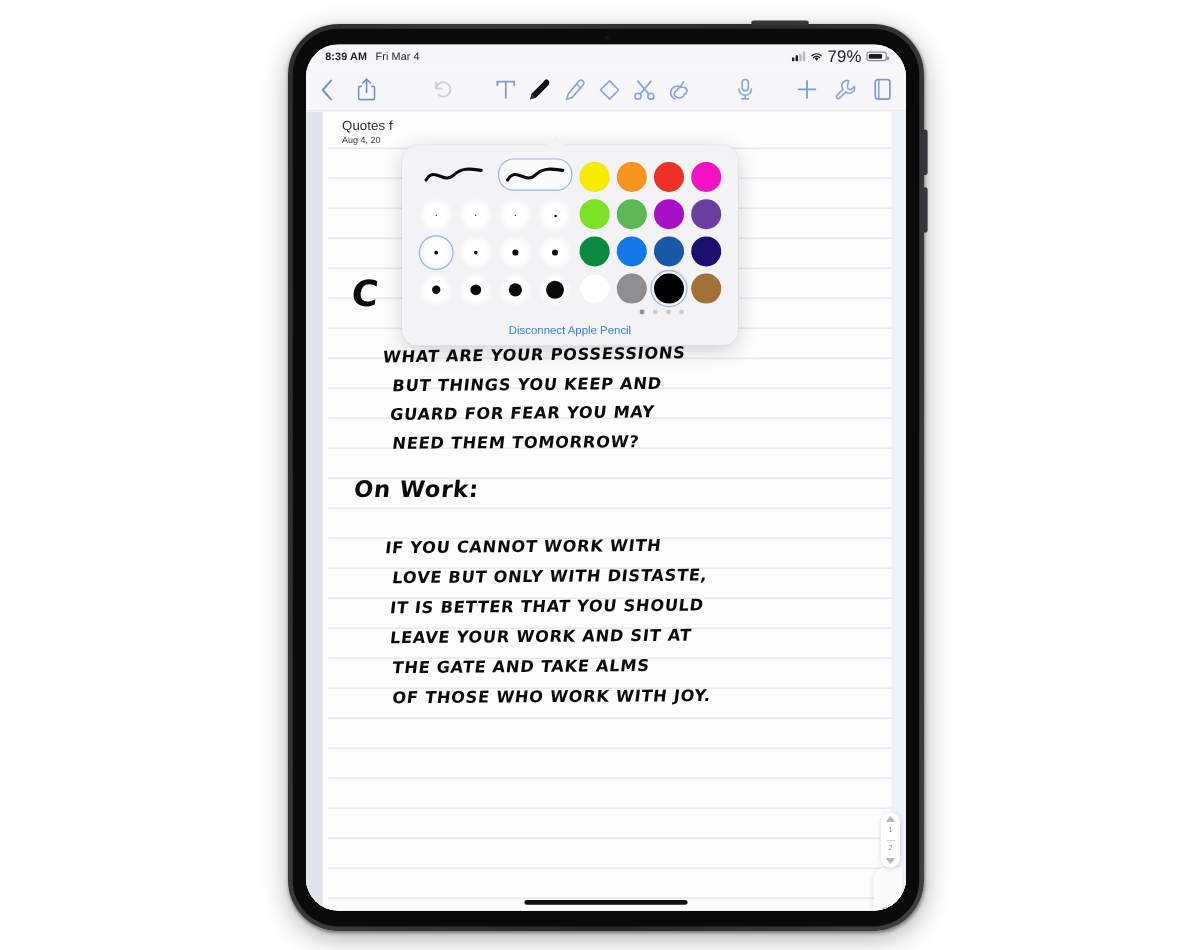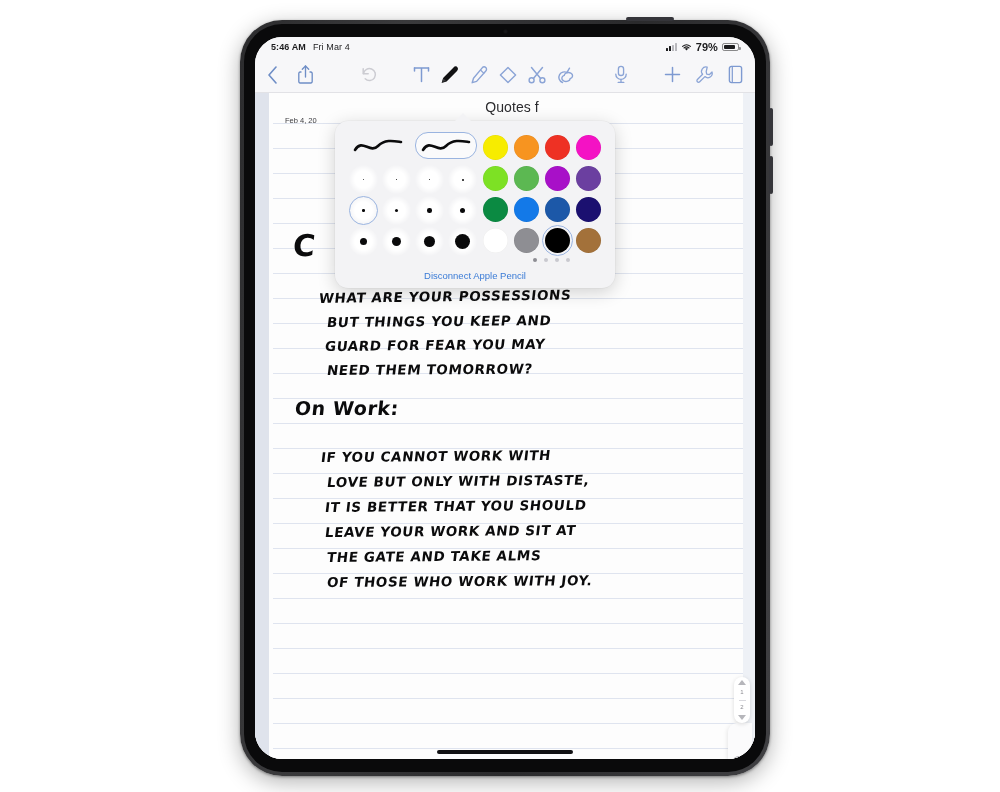--- a/index.html
+++ b/index.html
@@ -82,21 +82,21 @@
   }
   .sb-left { display: flex; gap: 7px; }
   .sb-time { font-weight: 600; }
   .sb-date { font-weight: 400; }
   .sb-right {
     margin-left: auto;
     display: flex;
     align-items: center;
     gap: 4px;
   }
-  .sb-batt-text { font-size: 11px; font-weight: 700; }
+  .sb-batt-text { font-size: 14px; font-weight: 400; }
   .batt-shell {
     width: 17px; height: 8px;
     border: 1px solid rgba(0,0,0,0.45);
     border-radius: 2.2px;
     position: relative;
     box-sizing: border-box;
   }
   .batt-fill {
     position: absolute; left: 1px; top: 1px; bottom: 1px;
     width: 11px;
@@ -160,26 +160,25 @@
   }
   .note-header {
     position: absolute;
     left: 0; top: 0;
     width: 100%;
     padding: 6px 16px 3px 16px;
     box-sizing: border-box;
     z-index: 3;
   }
   .note-title {
-    font-size: 14px;
+    font-size: 11px;
     color: #2b2b2e;
     font-weight: 400;
     letter-spacing: 0.1px;
     white-space: nowrap;
-    text-align: center;
   }
   .note-date {
     font-size: 7.5px;
     color: #3a3a3e;
     margin-top: 1px;
     white-space: nowrap;
   }
 
   
   .rules { position:absolute; left:0; top:0; right:0; bottom:0; }
@@ -379,21 +378,21 @@
     <div class="device-inner-bevel"></div>
     <div class="front-camera"></div>
     <div class="btn-vol-up"></div>
     <div class="btn-vol-dn"></div>
     <div class="btn-power"></div>
 
     <div class="screen">
 
       <div class="statusbar">
         <div class="sb-left">
-          <span class="sb-time">5:46 AM</span>
+          <span class="sb-time">8:39 AM</span>
           <span class="sb-date">Fri Mar 4</span>
         </div>
         <div class="sb-right">
           <span class="bars">
               <i></i>
               <i></i>
               <i></i>
               <i></i>
             </span>
           <svg width="11" height="9" viewBox="0 0 11 9">
@@ -528,21 +527,21 @@
               <div class="rule" style="top: 530px;"></div>
               <div class="rule" style="top: 555px;"></div>
               <div class="rule" style="top: 580px;"></div>
               <div class="rule" style="top: 605px;"></div>
               <div class="rule" style="top: 630px;"></div>
               <div class="rule" style="top: 655px;"></div>
             </div>
 
           <div class="note-header">
             <div class="note-title">Quotes f</div>
-            <div class="note-date">Feb 4, 20</div>
+            <div class="note-date">Aug 4, 20</div>
           </div>
 
           <div class="hw hw-body" style="left:327px; top:86px; font-size:15px; transform:rotate(-4deg);">T'</div>
 
           <div class="hw hw-big" style="left:24px; top:135px; transform:skewX(-6deg);">C</div>
 
           <div class="hw hw-body" style="left:50px; top:197px; transform:skewX(-7deg) rotate(-0.8deg);">WHAT  ARE  YOUR   POSSESSIONS</div>
           <div class="hw hw-body" style="left:58px; top:221px; transform:skewX(-7deg) rotate(-0.5deg);">BUT  THINGS  YOU  KEEP  AND</div>
           <div class="hw hw-body" style="left:56px; top:245px; transform:skewX(-7deg) rotate(-0.6deg);">GUARD  FOR  FEAR  YOU  MAY</div>
           <div class="hw hw-body" style="left:58px; top:269px; transform:skewX(-7deg) rotate(-0.4deg);">NEED  THEM  TOMORROW?</div>

